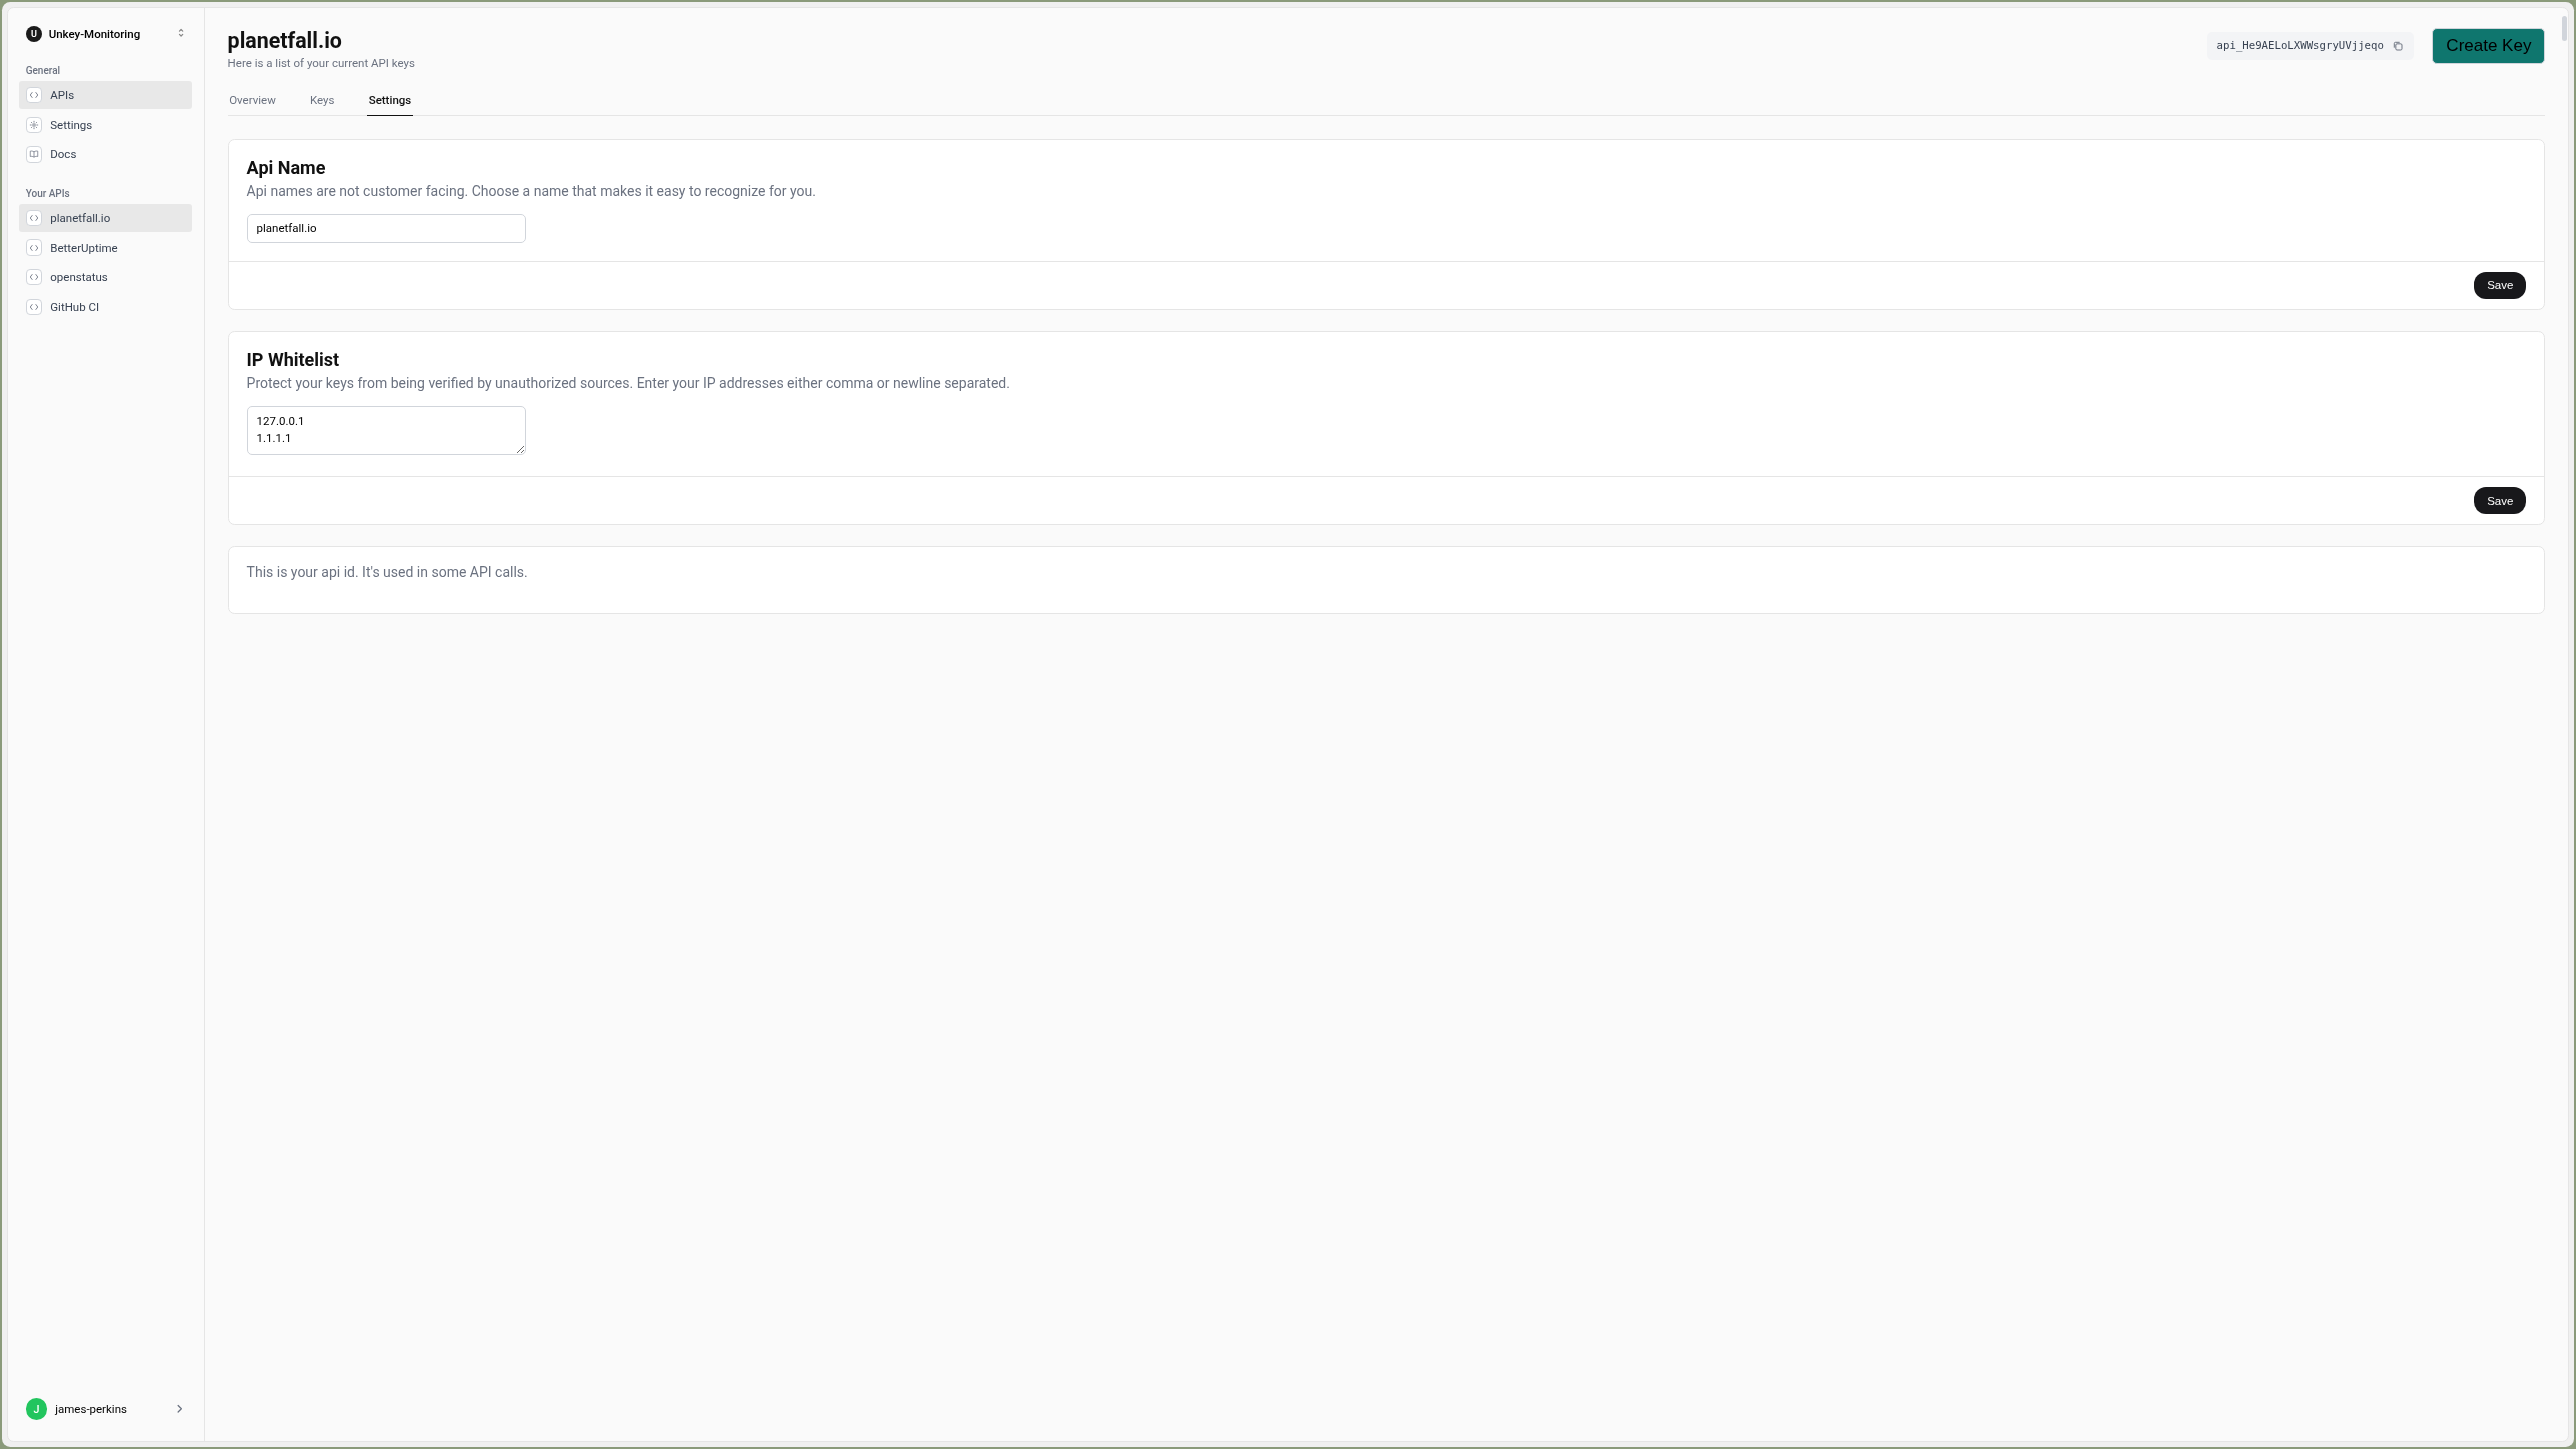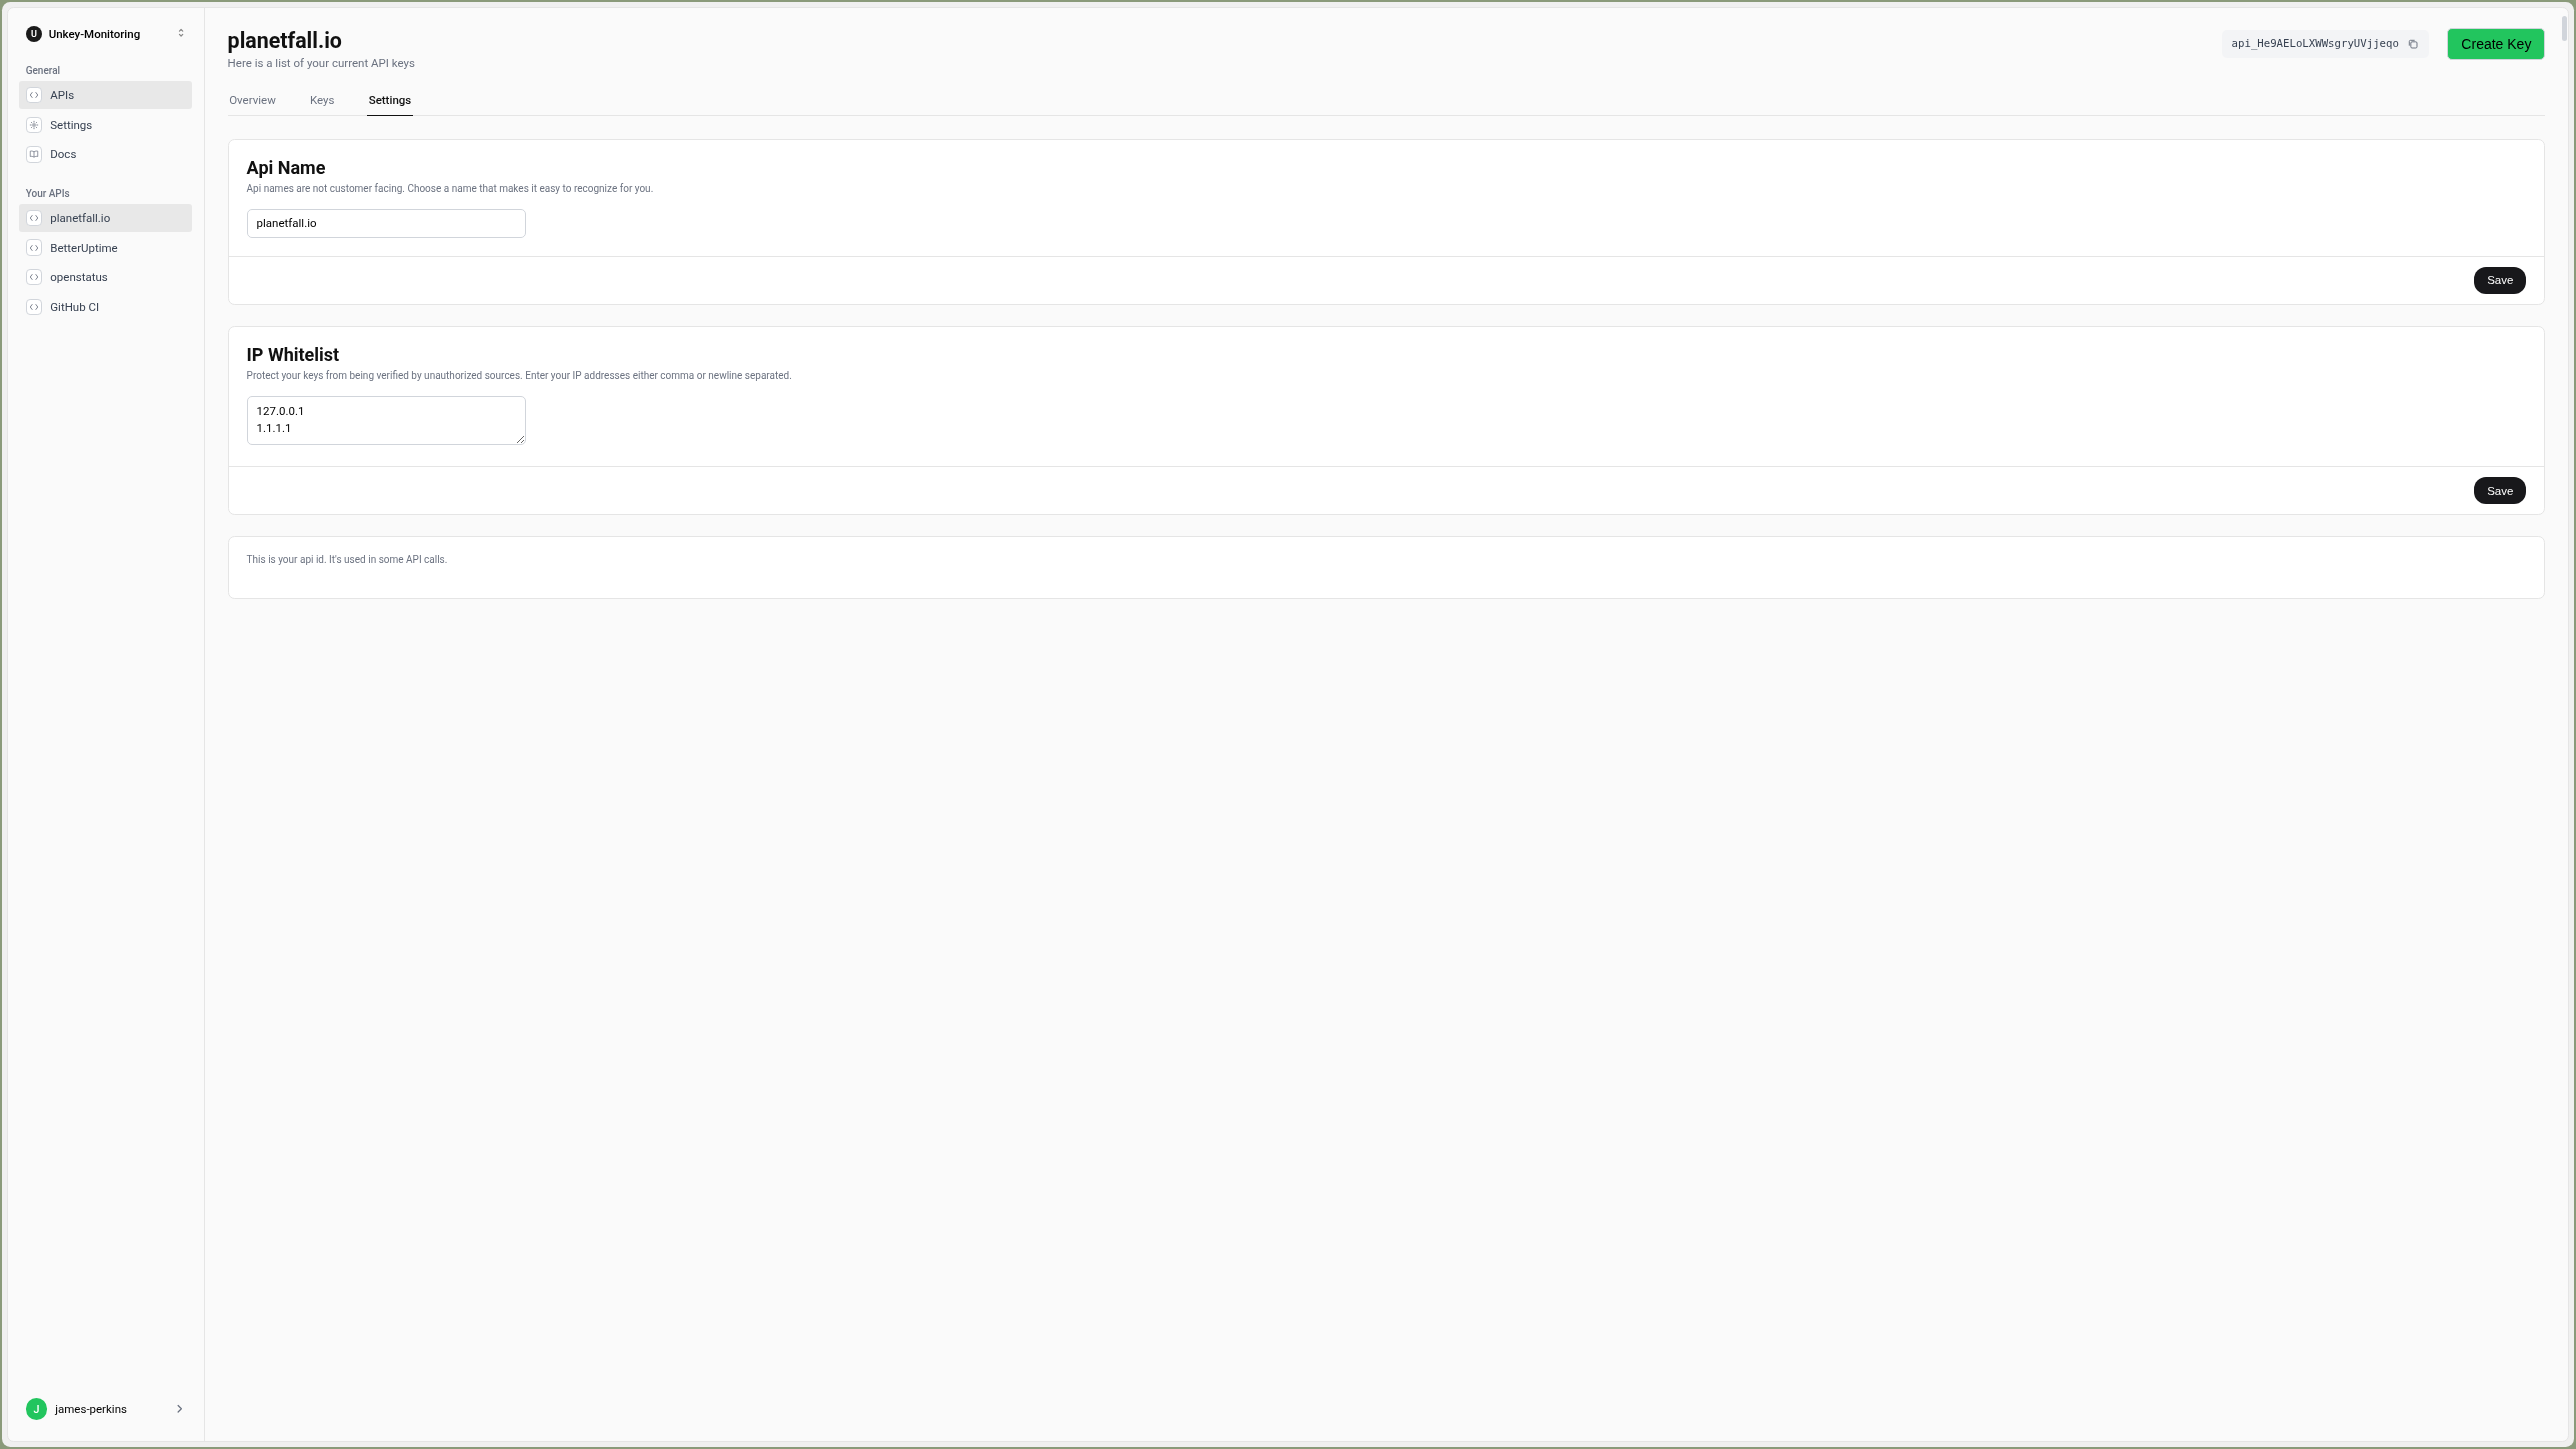--- a/index.html
+++ b/index.html
@@ -146,25 +146,25 @@
   background: #f3f4f6;
   border-radius: 5px;
   padding: 7.4px 10px;
   font-family: ui-monospace, "SF Mono", Menlo, monospace;
   font-size: 10.7px;
   color: #374151;
   cursor: pointer;
 }
 .copy-icon { width: 12.3px; height: 12.3px; }
 .btn-outline {
-  background: #22c55e;
+  background: #0f766e;
   border: 0.8px solid #d1d5db;
   border-radius: 5px;
   padding: 7.4px 13px;
-  font-size: 14px;
+  font-size: 17px;
   font-weight: 500;
   cursor: pointer;
 }
 .tabs {
   display: flex;
   gap: 31px;
   border-bottom: 0.8px solid #e5e5e5;
   margin-bottom: 23px;
 }
 .tab {
@@ -187,21 +187,21 @@
   background: white;
 }
 .card-body { padding: 16.4px 18px 18px; }
 .card-title {
   font-size: 18px;
   font-weight: 700;
   color: #111;
   margin-bottom: 5px;
 }
 .card-desc {
-  font-size: 10px;
+  font-size: 14px;
   color: #6b7280;
   margin-bottom: 15px;
 }
 .text-input, .textarea {
   width: 279px;
   border: 0.8px solid #d1d5db;
   border-radius: 5px;
   padding: 6.6px 9px;
   font-size: 11.5px;
   font-family: inherit;

